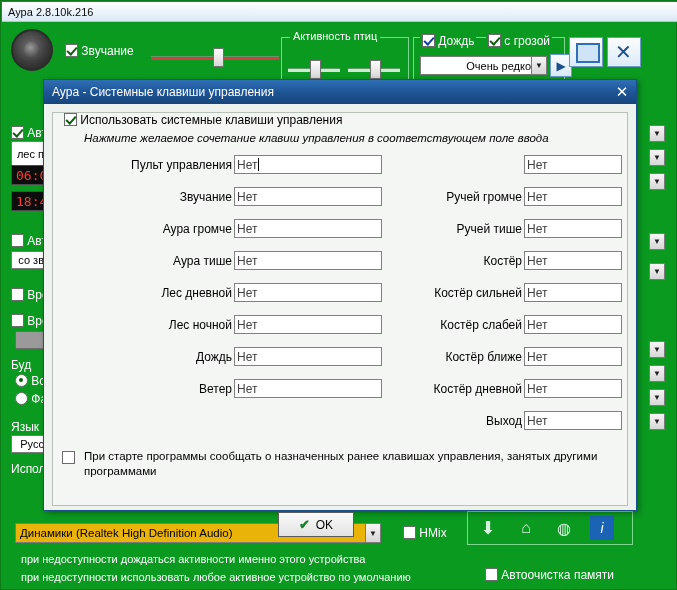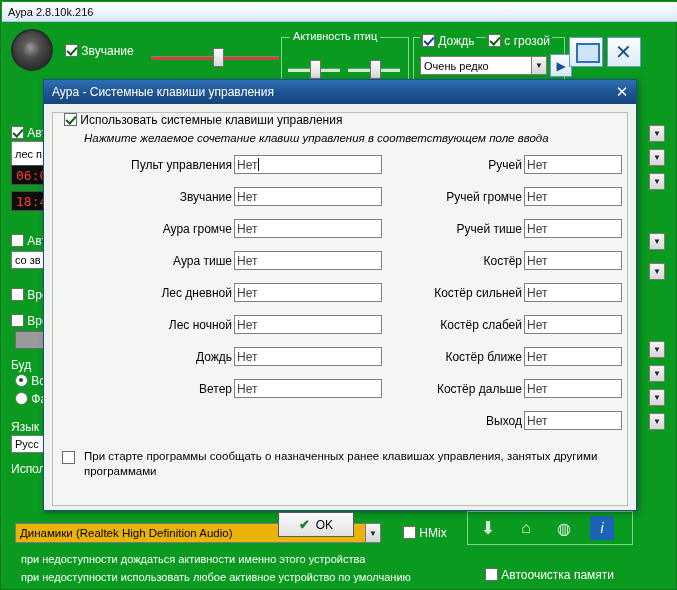--- a/index.html
+++ b/index.html
@@ -125,20 +125,21 @@
   .panel-box {
     position: absolute;
     background: #ffffff;
     border: 1px solid #7a7a7a;
     box-sizing: border-box;
     font-size: 11px;
     color: #000;
     display: flex;
     align-items: center;
     padding-left: 3px;
+    justify-content: flex-end;
   }
   .dropbtn {
     position: absolute;
     width: 16px; height: 17px;
     background: linear-gradient(to bottom, #f6f6f6, #d6d6d6);
     border: 1px solid #7a7a7a;
     box-sizing: border-box;
     display: flex; align-items: center; justify-content: center;
     font-size: 8px; color: #222;
   }
@@ -501,21 +502,20 @@
         <div class="field-label" style="left:40px;top:240px;width:142px;">Дождь</div>
         <div class="field-input" style="left:184px;top:237px;width:148px;">
           <span>Нет</span>
         </div>
 
         <div class="field-label" style="left:40px;top:272px;width:142px;">Ветер</div>
         <div class="field-input" style="left:184px;top:269px;width:148px;">
           <span>Нет</span>
         </div>
 
-        <div class="field-label" style="left:330px;top:48px;width:142px;">Ручей</div>
         <div class="field-input" style="left:474px;top:45px;width:98px;">
           <span>Нет</span>
         </div>
 
         <div class="field-label" style="left:330px;top:80px;width:142px;">Ручей громче</div>
         <div class="field-input" style="left:474px;top:77px;width:98px;">
           <span>Нет</span>
         </div>
 
         <div class="field-label" style="left:330px;top:112px;width:142px;">Ручей тише</div>
@@ -536,21 +536,21 @@
         <div class="field-label" style="left:330px;top:208px;width:142px;">Костёр слабей</div>
         <div class="field-input" style="left:474px;top:205px;width:98px;">
           <span>Нет</span>
         </div>
 
         <div class="field-label" style="left:330px;top:240px;width:142px;">Костёр ближе</div>
         <div class="field-input" style="left:474px;top:237px;width:98px;">
           <span>Нет</span>
         </div>
 
-        <div class="field-label" style="left:330px;top:272px;width:142px;">Костёр дальше</div>
+        <div class="field-label" style="left:330px;top:272px;width:142px;">Костёр дневной</div>
         <div class="field-input" style="left:474px;top:269px;width:98px;">
           <span>Нет</span>
         </div>
 
         <div class="field-label" style="left:330px;top:304px;width:142px;">Выход</div>
         <div class="field-input" style="left:474px;top:301px;width:98px;">
           <span>Нет</span>
         </div>
 
         <div class="bottom-note">

